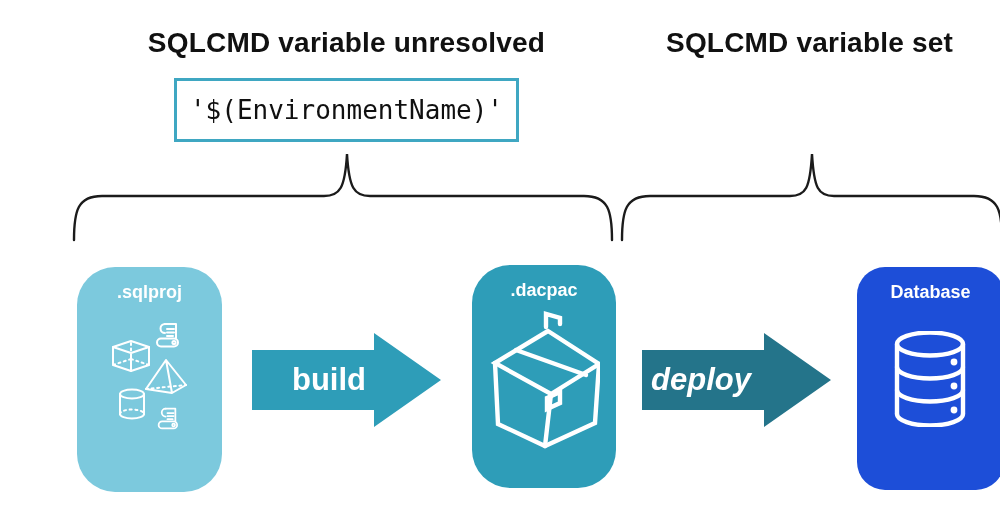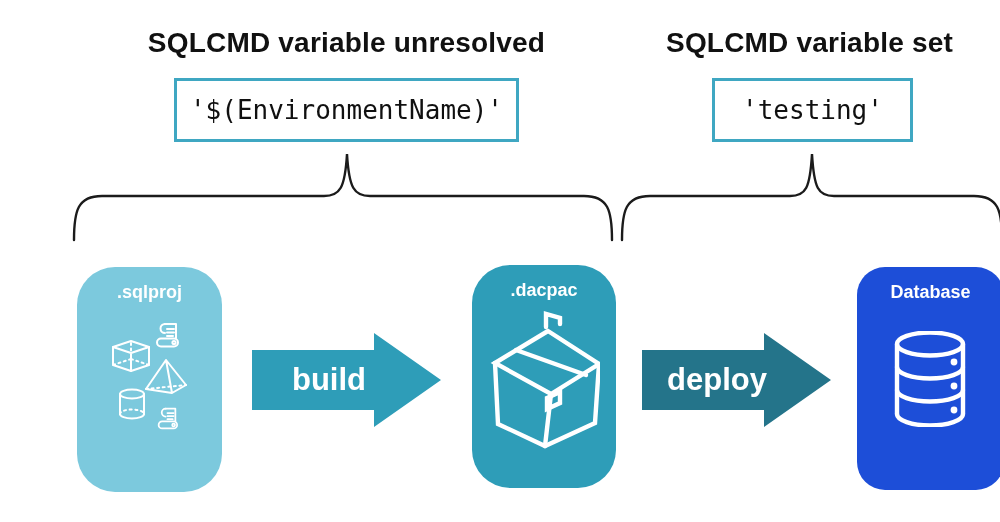--- a/index.html
+++ b/index.html
@@ -30,23 +30,20 @@
 </head>
 <body>
 
 <div class="stage">
 
   <div class="abs heading" style="left:100px;top:27px;width:405px;">SQLCMD variable unresolved</div>
   <div class="abs heading" style="left:563px;top:27px;width:405px;">SQLCMD variable set</div>
 
   <div class="abs value-box" style="left:130px;top:78px;width:345px;height:64px;">
     <span>'$(EnvironmentName)'</span>
-  </div>
-  <div class="abs value-box" style="left:668px;top:78px;width:201px;height:64px;">
-    <span>'testing'</span>
   </div>
 
   <svg class="abs" style="left:28px;top:148px;" width="544" height="96" viewBox="0 0 544 96">
     <path class="brace" d="M2,92 C2,62 6,48 30,48 L252,48 C268,48 273,40 275,6
                            C277,40 282,48 298,48 L512,48 C536,48 540,62 540,92"></path>
   </svg>
   <svg class="abs" style="left:576px;top:148px;" width="384" height="96" viewBox="0 0 384 96">
     <path class="brace" d="M2,92 C2,62 6,48 30,48 L170,48 C186,48 190,40 192,6
                            C194,40 198,48 214,48 L354,48 C378,48 382,62 382,92"></path>
   </svg>
@@ -105,21 +102,21 @@
       <path class="icon-stroke-bold" d="M63,85 L57,137"></path>
       <path class="icon-stroke-bold" d="M59,89 L72,83 L72,94 L59,100 Z"></path>
     </svg>
   </div>
 
   <div class="abs arrow-label" style="left:224px;top:350px;width:122px;height:60px;">build</div>
 
   <svg class="abs" style="left:598px;top:333px;" width="190" height="94" viewBox="0 0 190 94">
     <polygon points="0,17 122,17 122,0 189,47 122,94 122,77 0,77" fill="#24748A"></polygon>
   </svg>
-  <div class="abs arrow-label" style="left:612px;top:350px;width:122px;height:60px;">deploy</div>
+  <div class="abs arrow-label" style="left:596px;top:350px;width:122px;height:60px;font-style:italic;">deploy</div>
 
   <div class="abs card card-database" style="left:813px;top:267px;width:147px;height:223px;">
     <div class="card-label">Database</div>
     <svg class="abs" style="left:37px;top:64px;" width="72" height="96" viewBox="0 0 72 96">
       <ellipse class="icon-stroke-bold" cx="36" cy="13" rx="33" ry="11.5"></ellipse>
       <path class="icon-stroke-bold" d="M3,13 V83 M69,13 V83"></path>
       <path class="icon-stroke-bold" d="M3,36 A33,11.5 0 0 0 69,36"></path>
       <path class="icon-stroke-bold" d="M3,59 A33,11.5 0 0 0 69,59"></path>
       <path class="icon-stroke-bold" d="M3,83 A33,11.5 0 0 0 69,83"></path>
       <circle class="icon-dot" cx="60" cy="31" r="3.4"></circle>

